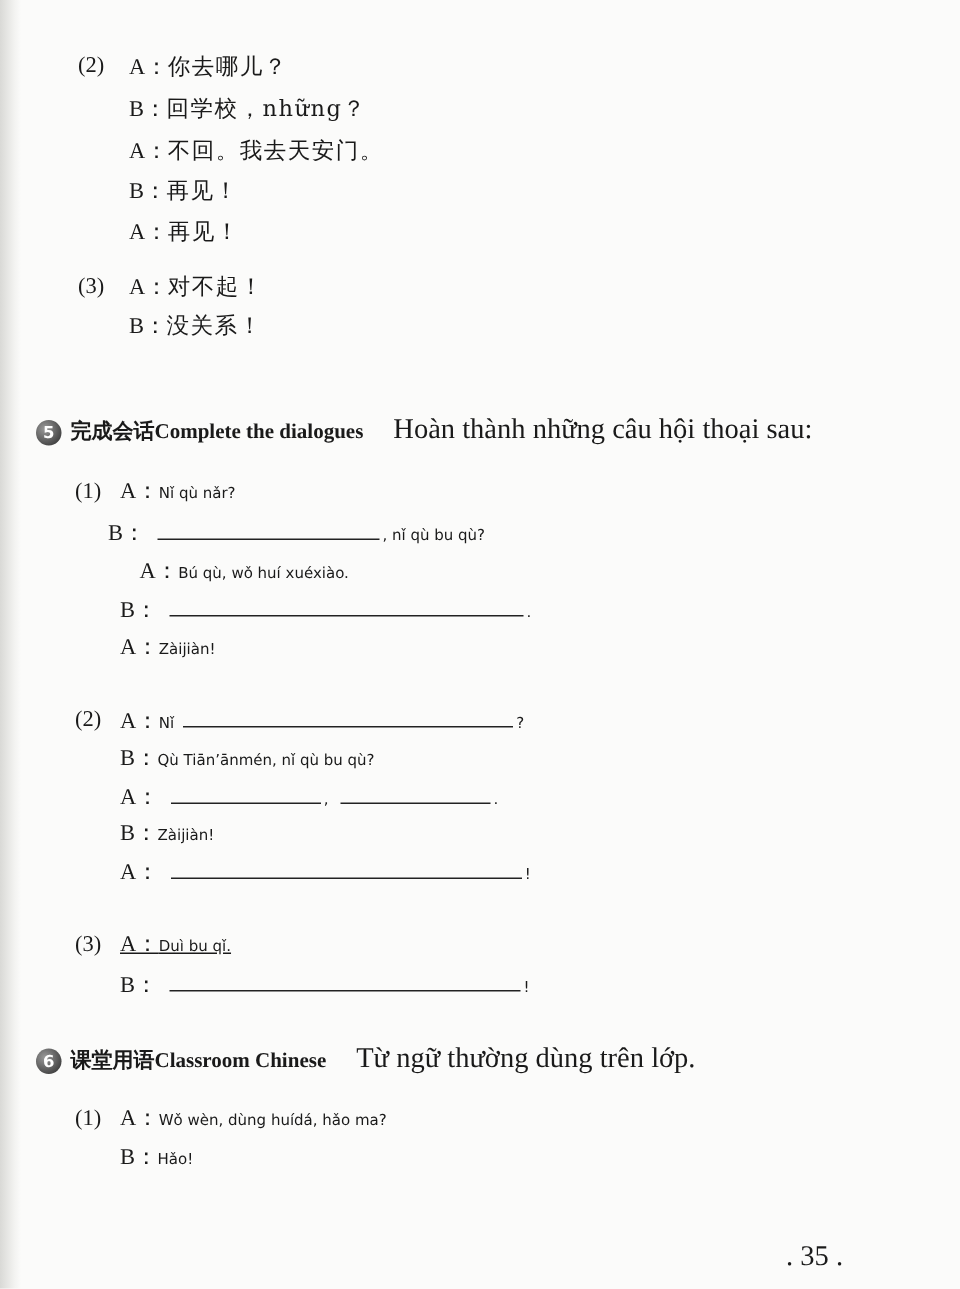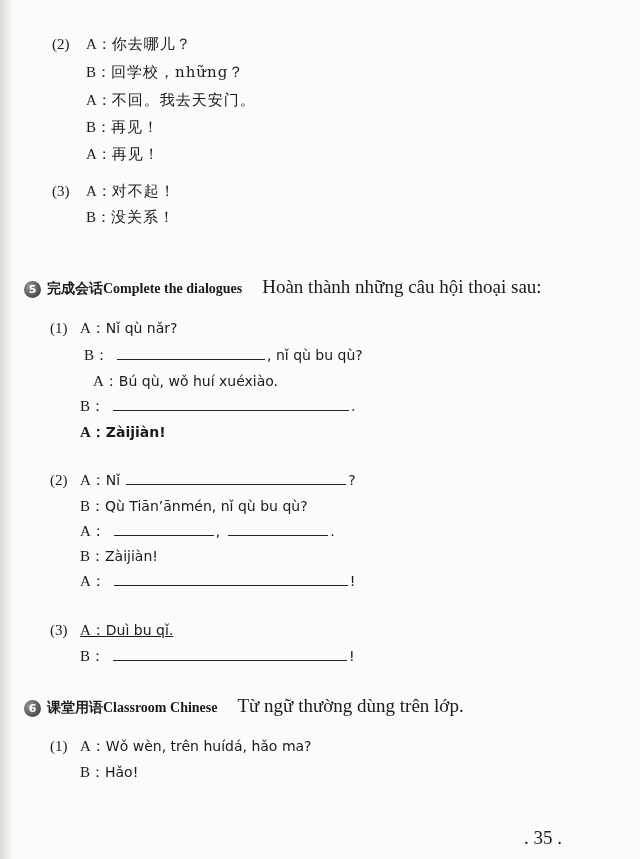--- a/index.html
+++ b/index.html
@@ -10,21 +10,21 @@
     color: #1a1a1a;
   }
   .page-shadow {
     position: absolute; left: 0; top: 0; width: 14px; height: 859px;
     background: linear-gradient(to right, #d9d9d6, #f3f3f1 70%, rgba(251,251,250,0));
   }
   .line { position: absolute; white-space: nowrap; font-size: 15px; line-height: 20px; }
   .num { position: absolute; font-size: 15px; line-height: 20px; font-family: "Liberation Serif", serif; }
   .spk { font-family: "Liberation Serif", serif; font-size: 15px; }
   .cn { font-family: "DejaVu Serif", serif; font-size: 15px; letter-spacing: 1px; }
-  .py { font-family: "DejaVu Sans", sans-serif; font-size: 14px; }
+  .py { font-family: "DejaVu Sans", sans-serif; font-size: 10px; }
   .blank { display: inline-block; border-bottom: 1px solid #222; height: 14px; vertical-align: baseline; margin: 0 2px; }
   .sec { position: absolute; white-space: nowrap; line-height: 20px; }
   .badge {
     display: inline-block; width: 17px; height: 17px; border-radius: 50%;
     background: radial-gradient(circle at 35% 35%, #9a9a9a, #444 75%);
     color: #fff; font-family: "DejaVu Sans", sans-serif; font-weight: bold;
     font-size: 11px; line-height: 17px; text-align: center; vertical-align: middle;
     margin-right: 6px;
   }
   .sec-cn { font-family: "DejaVu Sans", sans-serif; font-weight: bold; font-size: 14px; }
@@ -47,37 +47,37 @@
 <span class="num" style="left:52px;top:181px;">(3)</span>
 <div class="line" style="left:86px;top:181px;"><span class="spk">A：</span><span class="cn">对不起！</span></div>
 <div class="line" style="left:86px;top:207px;"><span class="spk">B：</span><span class="cn">没关系！</span></div>
 
 <div class="sec" style="left:24px;top:277px;">
   <span class="badge">5</span><span class="sec-cn">完成会话</span><span class="sec-en">Complete the dialogues</span><span class="sec-vi">Hoàn thành những câu hội thoại sau:</span>
 </div>
 
 <span class="num" style="left:50px;top:318px;">(1)</span>
 <div class="line" style="left:80px;top:318px;"><span class="spk">A：</span><span class="py">Nǐ qù nǎr?</span></div>
-<div class="line" style="left:84px;top:345px;"><span class="spk">B：</span><span class="blank" style="width:148px;margin-left:8px;"></span><span class="py">, nǐ qù bu qù?</span></div>
+<div class="line" style="left:72px;top:345px;"><span class="spk">B：</span><span class="blank" style="width:148px;margin-left:8px;"></span><span class="py">, nǐ qù bu qù?</span></div>
 <div class="line" style="left:93px;top:371px;"><span class="spk">A：</span><span class="py">Bú qù, wǒ huí xuéxiào.</span></div>
 <div class="line" style="left:80px;top:396px;"><span class="spk">B：</span><span class="blank" style="width:236px;margin-left:8px;"></span><span class="py">.</span></div>
-<div class="line" style="left:80px;top:422px;font-weight:bold;"><span class="spk">A：</span><span class="py">Zàijiàn!</span></div>
+<div class="line" style="left:80px;top:422px;"><span class="spk">A：</span><span class="py">Zàijiàn!</span></div>
 
 <span class="num" style="left:50px;top:470px;">(2)</span>
 <div class="line" style="left:80px;top:470px;"><span class="spk">A：</span><span class="py">Nǐ</span><span class="blank" style="width:220px;margin-left:6px;"></span><span class="py">?</span></div>
 <div class="line" style="left:80px;top:496px;"><span class="spk">B：</span><span class="py">Qù Tiān’ānmén, nǐ qù bu qù?</span></div>
 <div class="line" style="left:80px;top:521px;"><span class="spk">A：</span><span class="blank" style="width:100px;margin-left:8px;"></span><span class="py">,</span><span class="blank" style="width:100px;margin-left:8px;"></span><span class="py">.</span></div>
 <div class="line" style="left:80px;top:546px;"><span class="spk">B：</span><span class="py">Zàijiàn!</span></div>
 <div class="line" style="left:80px;top:571px;"><span class="spk">A：</span><span class="blank" style="width:234px;margin-left:8px;"></span><span class="py">!</span></div>
 
 <span class="num" style="left:50px;top:620px;">(3)</span>
 <div class="line" style="left:80px;top:620px;text-decoration:underline;"><span class="spk">A：</span><span class="py">Duì bu qǐ.</span></div>
 <div class="line" style="left:80px;top:646px;"><span class="spk">B：</span><span class="blank" style="width:234px;margin-left:8px;"></span><span class="py">!</span></div>
 
 <div class="sec" style="left:24px;top:696px;">
   <span class="badge">6</span><span class="sec-cn">课堂用语</span><span class="sec-en">Classroom Chinese</span><span class="sec-vi">Từ ngữ thường dùng trên lớp.</span>
 </div>
 
 <span class="num" style="left:50px;top:736px;">(1)</span>
-<div class="line" style="left:80px;top:736px;"><span class="spk">A：</span><span class="py">Wǒ wèn, trên huídá, hǎo ma?</span></div>
+<div class="line" style="left:80px;top:736px;"><span class="spk">A：</span><span class="py">Wǒ wèn, dùng huídá, hǎo ma?</span></div>
 <div class="line" style="left:80px;top:762px;"><span class="spk">B：</span><span class="py">Hǎo!</span></div>
 
 <div class="pagenum">. 35 .</div>
 
 </body></html>

